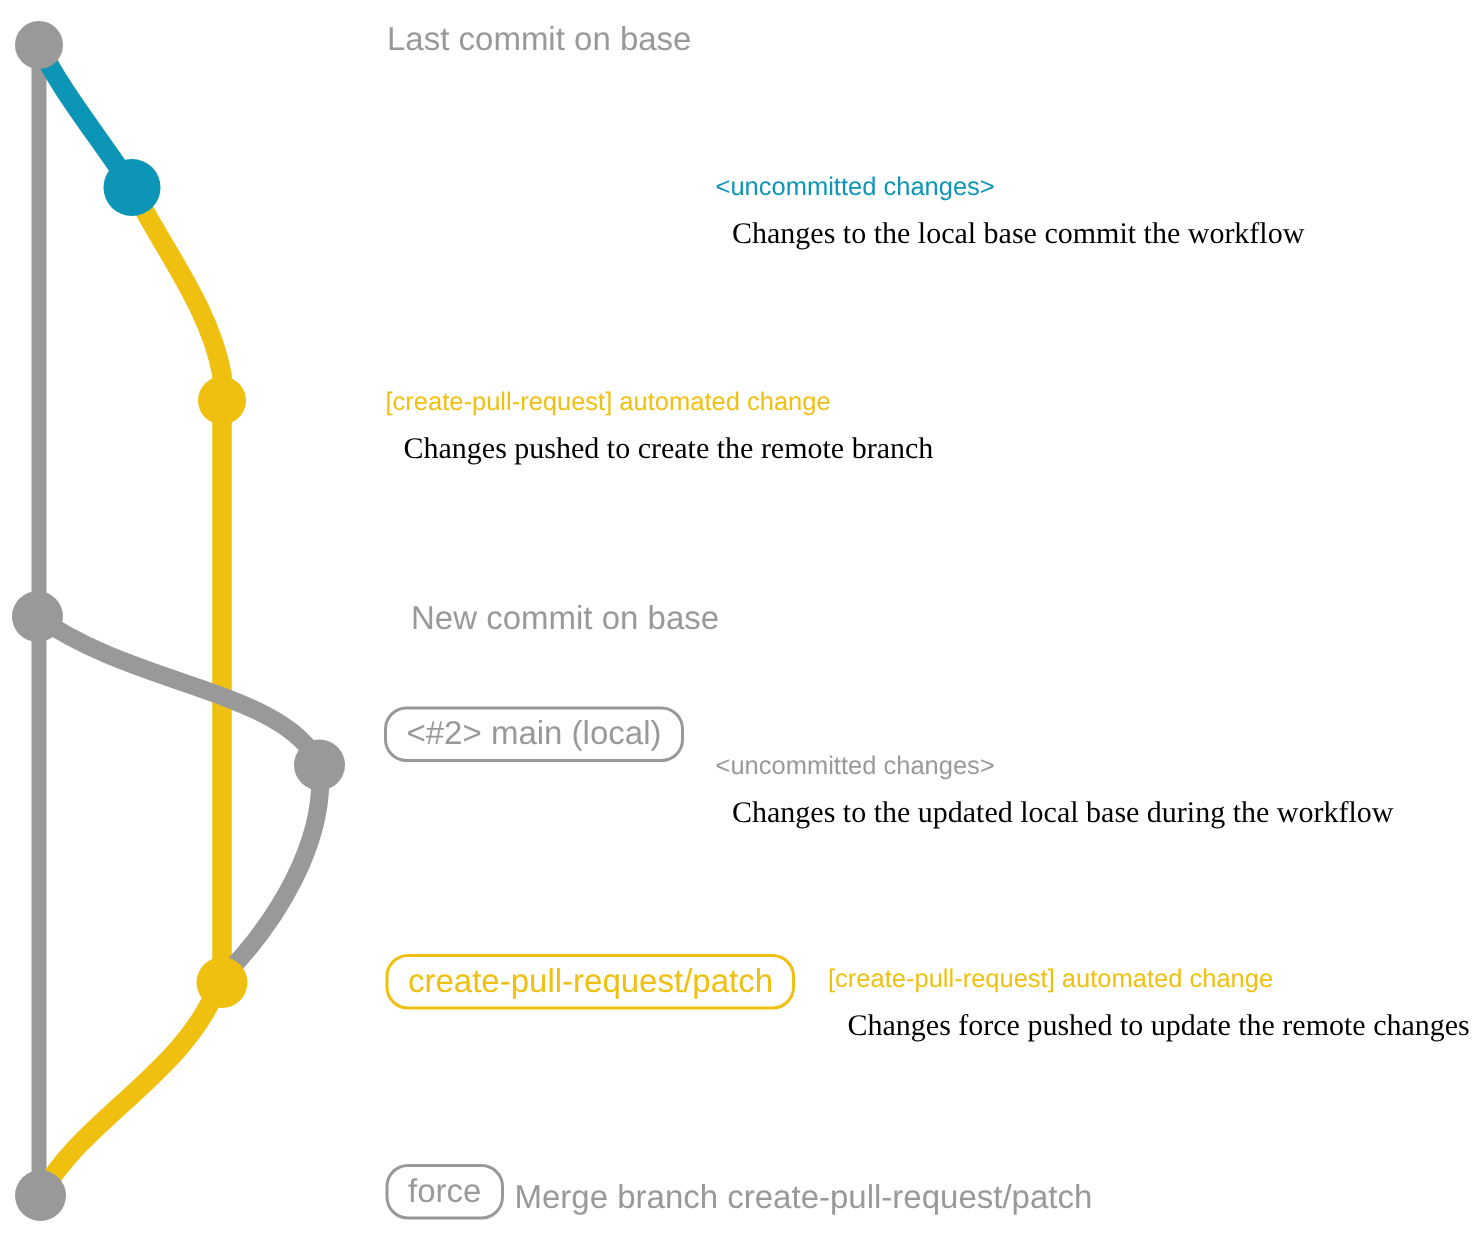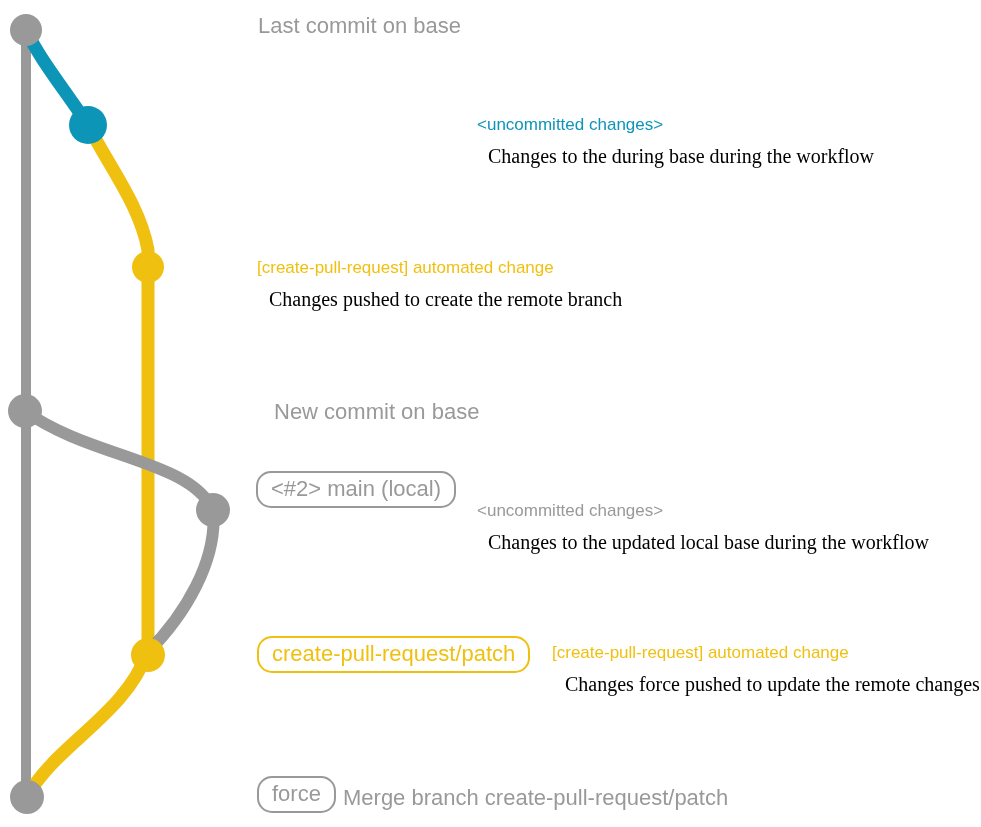--- a/index.html
+++ b/index.html
@@ -83,21 +83,21 @@
     <circle cx="148" cy="267" r="16" style="fill:var(--yellow)"></circle>
     <circle cx="25" cy="411" r="17" style="fill:var(--gray)"></circle>
     <circle cx="213" cy="510" r="17" style="fill:var(--gray)"></circle>
     <circle cx="148" cy="655" r="17" style="fill:var(--yellow)"></circle>
     <circle cx="27" cy="797" r="17" style="fill:var(--gray)"></circle>
   </svg>
 
   <div class="abs title-gray" style="left:258px; top:13px;">Last commit on base</div>
 
   <div class="abs heading teal" style="left:477px; top:112px;">&lt;uncommitted changes&gt;</div>
-  <div class="abs note" style="left:488px; top:145px;">Changes to the during base during the workflow</div>
+  <div class="abs note" style="left:488px; top:145px;">Changes to the local base commit the workflow</div>
 
   <div class="abs heading yellow" style="left:257px; top:255px;">[create-pull-request] automated change</div>
   <div class="abs note" style="left:269px; top:288px;">Changes pushed to create the remote branch</div>
 
   <div class="abs title-gray" style="left:274px; top:399px;">New commit on base</div>
 
   <div class="abs badge gray" style="left:256px; top:471px;">&lt;#2&gt; main (local)</div>
   <div class="abs heading gray" style="left:477px; top:498px;">&lt;uncommitted changes&gt;</div>
   <div class="abs note" style="left:488px; top:531px;">Changes to the updated local base during the workflow</div>
 

